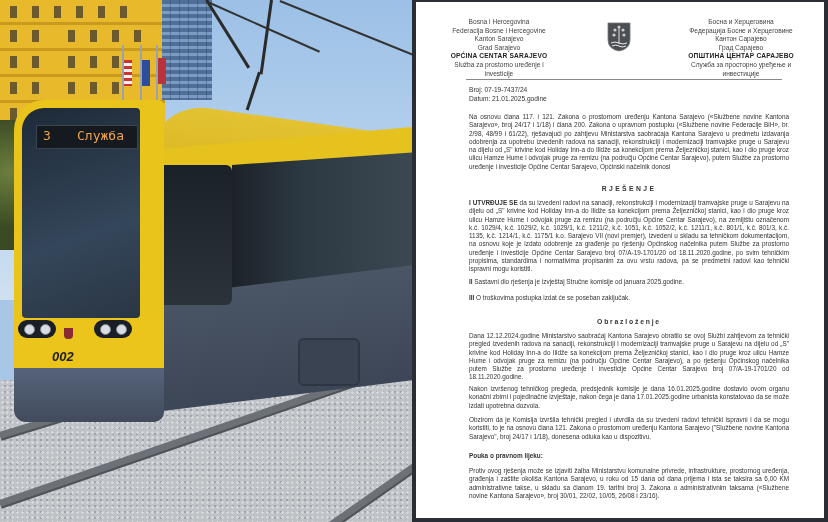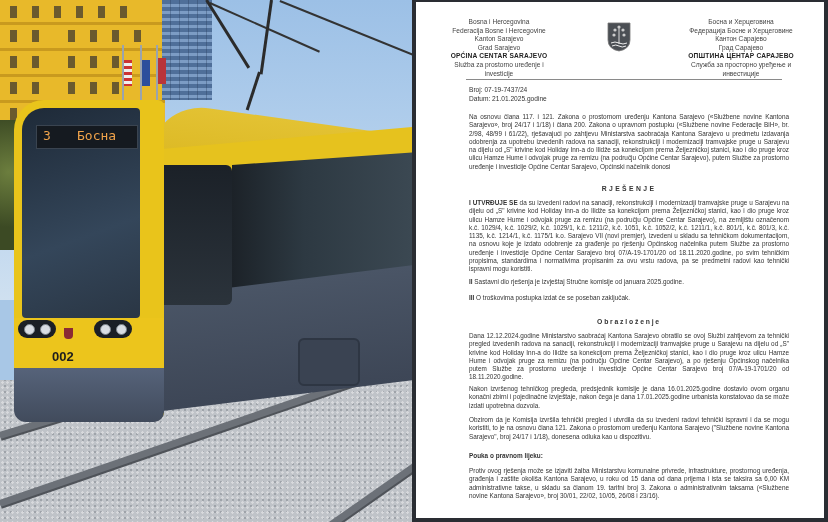--- a/index.html
+++ b/index.html
@@ -28,21 +28,21 @@
   .tram-skirt{position:absolute;left:130px;top:300px;width:282px;height:115px;background:linear-gradient(180deg,#4a5566,#3d4656);transform:skewY(-7deg);transform-origin:left top;}
   .tram-front{position:absolute;left:14px;top:100px;width:150px;height:320px;background:#e9c41b;border-radius:30px 6px 8px 14px;}
   .front-glass{position:absolute;left:22px;top:108px;width:118px;height:210px;background:linear-gradient(160deg,#1e2a38,#34465a 60%,#2a3644);border-radius:22px 4px 4px 4px;}
   .dest{position:absolute;left:36px;top:125px;width:100px;height:22px;background:#151a20;border:1px solid #3a4450;}
   .dest span{position:absolute;color:#f0a34a;font-size:13px;font-family:"DejaVu Sans Mono",monospace;top:2px;}
   .side-win{position:absolute;left:150px;top:165px;width:82px;height:140px;background:linear-gradient(180deg,#1b2128,#2b333b);border-radius:6px;}
   .front-lower{position:absolute;left:14px;top:318px;width:150px;height:52px;background:#ecc51c;}
   .lamp{position:absolute;width:38px;height:18px;background:#1a1f26;border-radius:9px;top:320px;}
   .lamp i{position:absolute;top:4px;width:9px;height:9px;border-radius:50%;background:#d8dde3;border:1px solid #7b838c;}
   .crest{position:absolute;left:64px;top:328px;width:9px;height:11px;background:#8a2b34;border-radius:0 0 4px 4px;}
-  .num{position:absolute;left:52px;top:349px;font-size:13px;font-weight:bold;color:#1e1e1e;}
+  .num{position:absolute;left:52px;top:349px;font-size:13px;font-weight:bold;font-style:italic;color:#1e1e1e;}
   .bumper{position:absolute;left:14px;top:368px;width:150px;height:54px;background:linear-gradient(180deg,#56637a,#414b5c);border-radius:0 0 10px 12px;}
   .door{position:absolute;left:298px;top:338px;width:58px;height:44px;background:#3a4352;border:2px solid #2e3643;border-radius:6px;}
   
   .divider{position:absolute;left:412px;top:0;width:4px;height:522px;background:#2a2d33;}
   
   .doc{position:absolute;left:416px;top:2px;width:408px;height:516px;background:#ffffff;color:#333;font-size:6.4px;line-height:8.3px;}
   .hdr{position:absolute;top:16px;width:150px;text-align:center;font-size:6.6px;line-height:8.6px;color:#444;}
   .hdr.l{left:8px;} .hdr.r{left:250px;}
   .hdr b{color:#222;font-weight:bold;letter-spacing:.2px;}
   .coat{position:absolute;left:191px;top:20px;width:24px;height:30px;}
@@ -112,21 +112,21 @@
   <div class="tram-roof"></div>
   <div class="tram-body"></div>
   <div class="tram-windows"></div>
   <div class="tram-skirt"></div>
   <div class="door"></div>
   <div class="side-win"></div>
   <div class="tram-front"></div>
   <div class="front-glass"></div>
   <div class="dest">
     <span style="left:6px">3</span>
-    <span style="left:40px">Босна</span>
+    <span style="left:40px">Служба</span>
   </div>
   <div class="front-lower"></div>
   <div class="lamp" style="left:18px">
       <i style="left:6px"></i>
       <i style="left:22px"></i>
     </div>
   <div class="lamp" style="left:94px">
       <i style="left:6px"></i>
       <i style="left:22px"></i>
     </div>

